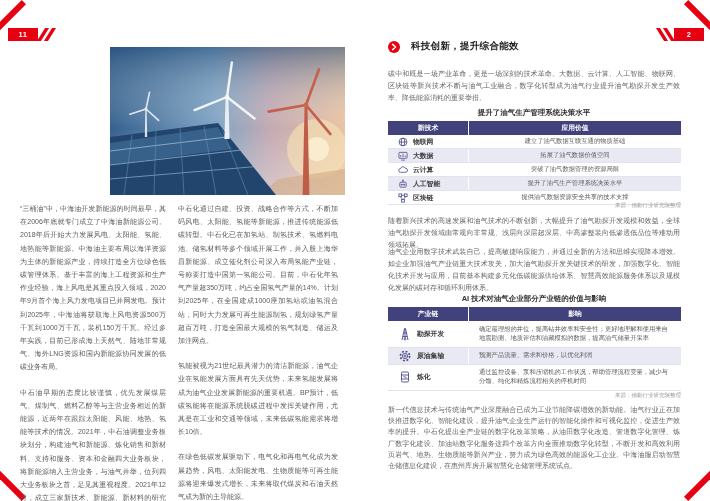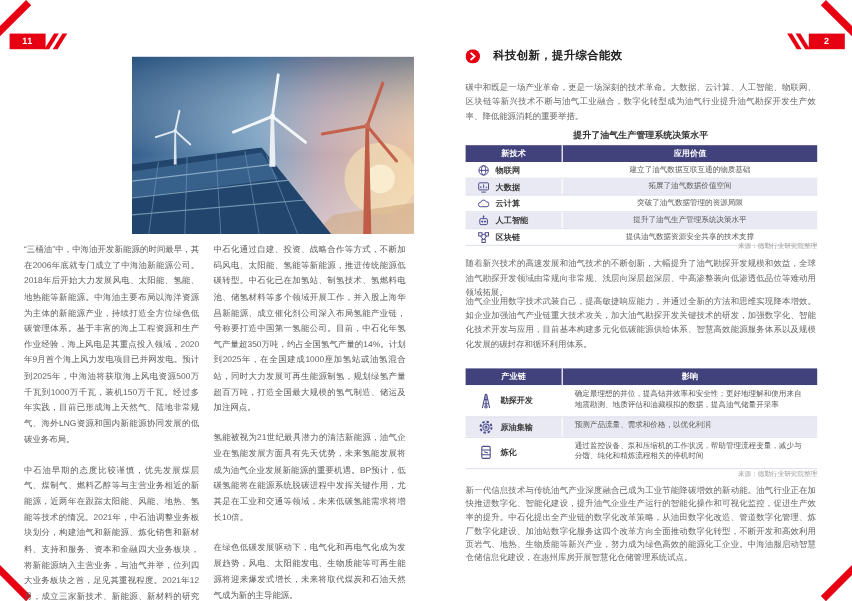--- a/index.html
+++ b/index.html
@@ -299,20 +299,21 @@
           <td class="cB">提供油气数据资源安全共享的技术支撑</td>
         </tr>
       </tbody>
     </table>
 
     <div class="src src1">来源：德勤行业研究院整理</div>
 
     <p class="rpara rcontent p2">随着新兴技术的高速发展和油气技术的不断创新，大幅提升了油气勘探开发规模和效益，全球油气勘探开发领域由常规向非常规、浅层向深层超深层、中高渗整装向低渗透低品位等难动用领域拓展。</p>
     <p class="rpara rcontent p3">油气企业用数字技术武装自己，提高敏捷响应能力，并通过全新的方法和思维实现降本增效。如企业加强油气产业链重大技术攻关，加大油气勘探开发关键技术的研发，加强数字化、智能化技术开发与应用，目前基本构建多元化低碳能源供给体系、智慧高效能源服务体系以及规模化发展的碳封存和循环利用体系。</p>
 
+    <div class="tbl-title tt2">AI 技术对油气企业部分产业链的价值与影响</div>
 
     <table class="tbl t2">
       <thead>
         <tr>
           <th class="cA">产业链</th>
           <th>影响</th>
         </tr>
       </thead>
       <tbody>
         <tr class="r-even r1">

